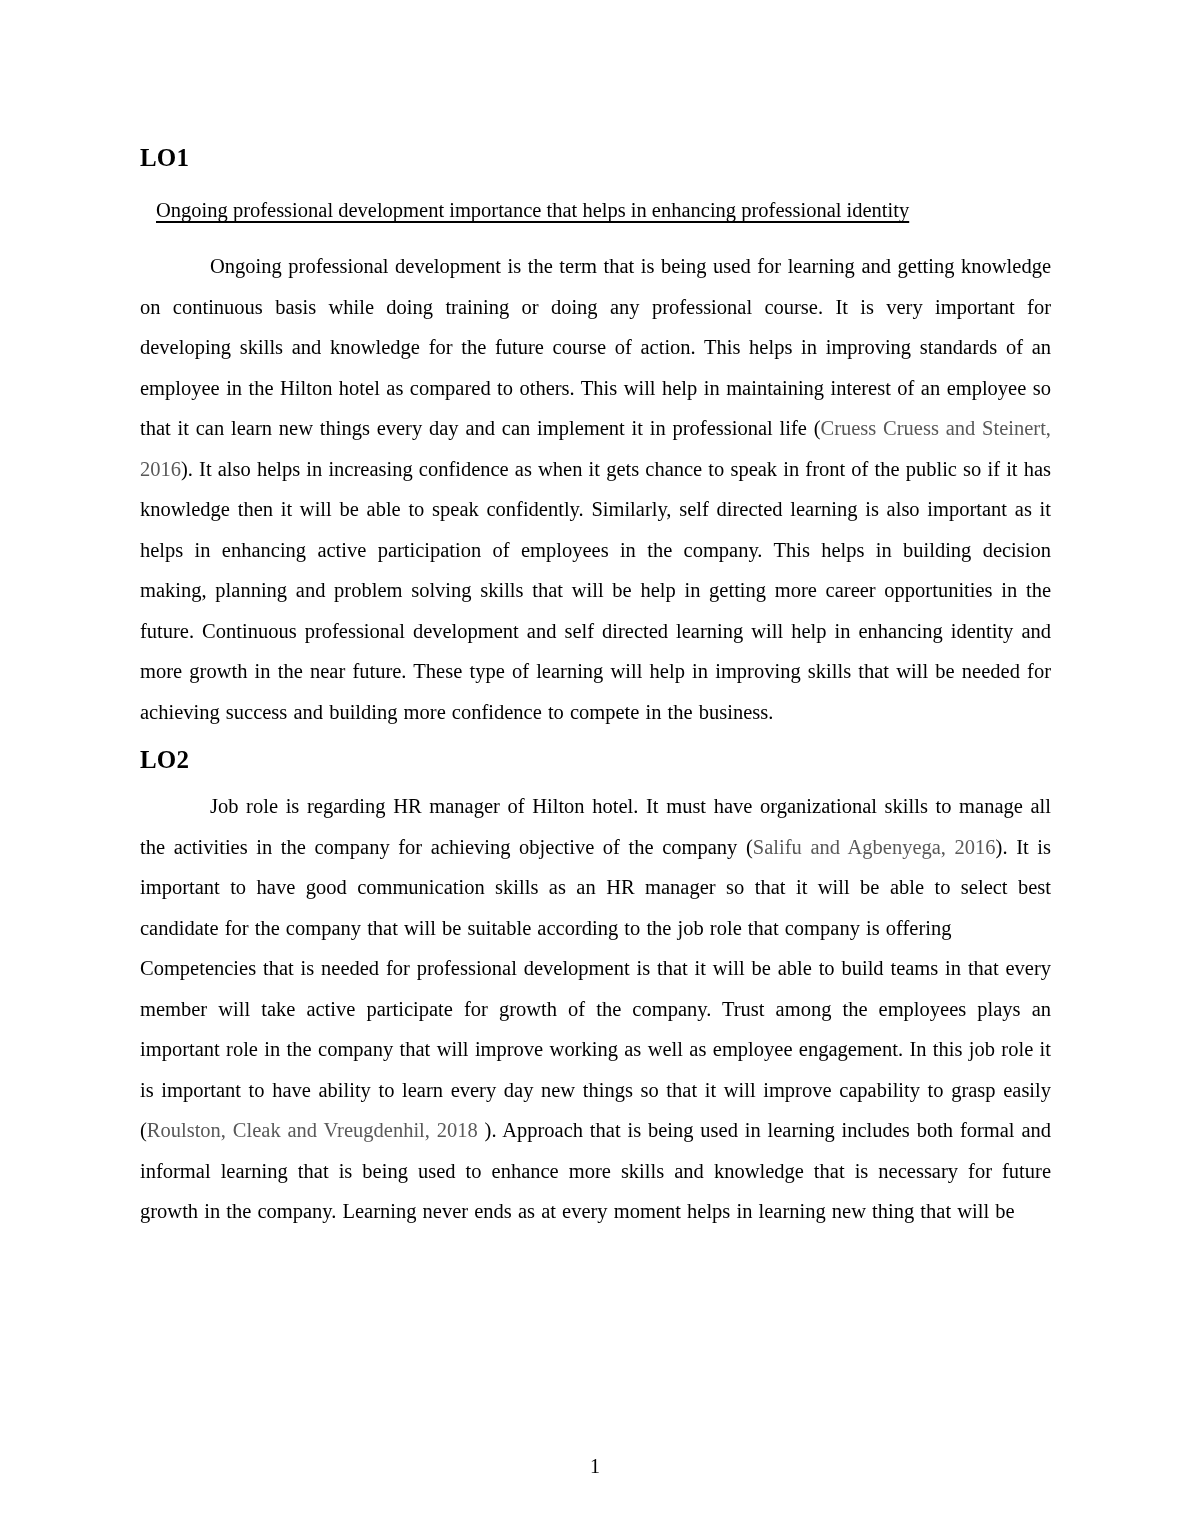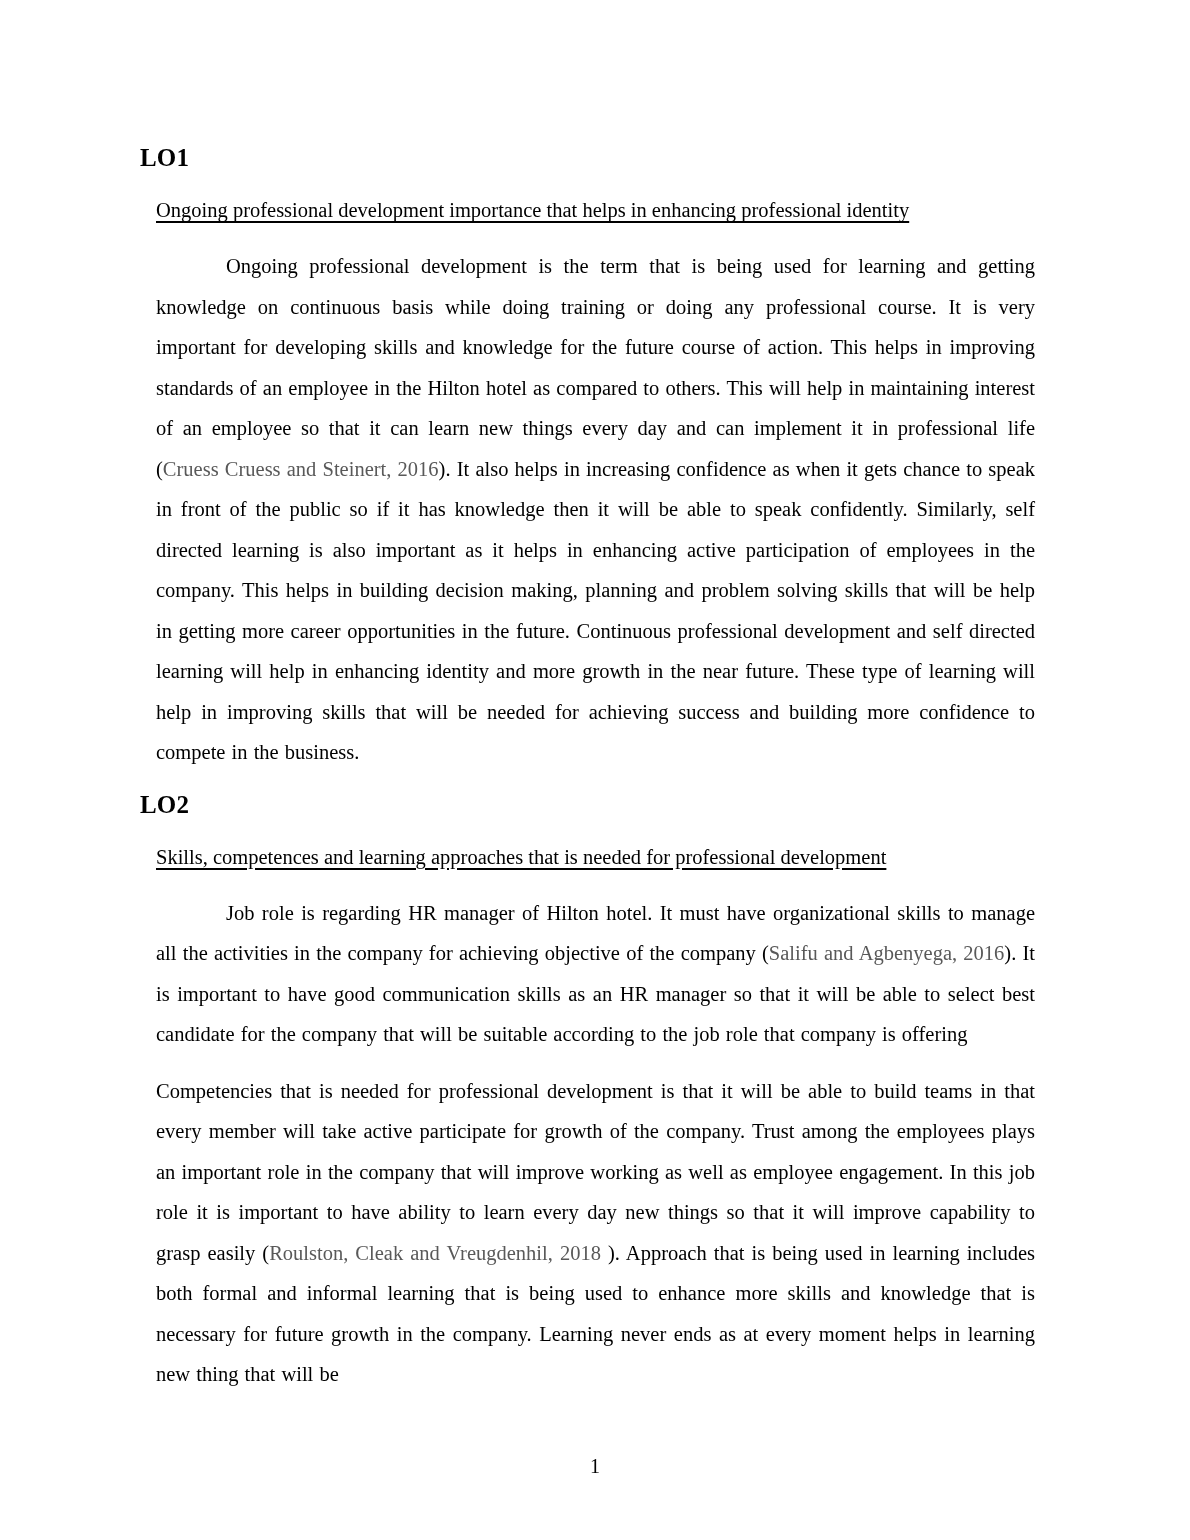--- a/index.html
+++ b/index.html
@@ -20,34 +20,34 @@
     overflow: hidden;
   }
   h1.lo-heading {
     font-size: 25px;
     line-height: 32px;
     font-weight: bold;
     margin: 0 0 10px 0;
     letter-spacing: 0.2px;
   }
   .section-lo2 h1.lo-heading {
-    margin-top: 4px;
+    margin-top: 12px;
   }
   .subheading {
     font-size: 20.5px;
     line-height: 40px;
     text-decoration: underline;
     text-underline-offset: 4px;
     margin: 16px;
   }
   p.body-para {
     font-size: 20.5px;
     line-height: 40.5px;
     text-align: justify;
-    margin: 16px;
+    margin: 0;
     word-spacing: 1px;
   }
   p.body-para.indent {
     text-indent: 70px;
   }
   .citation {
     
   }
   .page-number {
     position: absolute;
@@ -65,20 +65,19 @@
 <div class="page">
 
   <section class="section-lo1">
     <h1 class="lo-heading">LO1</h1>
     <div class="subheading">Ongoing professional development importance that helps in enhancing professional identity </div>
     <p class="body-para indent"><span>Ongoing professional development is the term that is being used for learning and getting knowledge on continuous basis while doing training or doing any professional course. It is very important for developing skills and knowledge for the future course of action. This helps in improving standards of an employee in the Hilton hotel as compared to others. This will help in maintaining interest of an employee so that it can learn new things every day and can implement it in professional life (</span><span class="citation" style="color: rgb(89, 89, 89);">Cruess Cruess and Steinert,  2016</span><span>). It also helps in increasing confidence as when it gets chance to speak in front of the public so if it has knowledge then it will be able to speak confidently. Similarly, self directed learning is also important as it helps in enhancing active participation of employees in the company. This helps in building decision making, planning and problem solving skills that will be help in getting more career opportunities in the future. Continuous professional development and self directed learning will help in enhancing identity and more growth in the near future. These type of learning will help in improving skills that will be needed for achieving success and building more confidence to compete in the business.</span></p>
   </section>
 
   <section class="section-lo2">
     <h1 class="lo-heading">LO2</h1>
-    <div class="subheading">Skills, competences and learning approaches that is needed for professional development</div>
     <p class="body-para indent"><span>Job role is regarding HR manager of Hilton hotel. It must have organizational skills to manage all the activities in the company for achieving objective of the company (</span><span class="citation" style="color: rgb(89, 89, 89);">Salifu and Agbenyega,  2016</span><span>). It is important to have good communication skills as an HR manager so that it will be able to select best candidate for the company that will be suitable according to the job role that company is offering</span></p>
     <p class="body-para"><span>Competencies that is needed for professional development is that it will be able to build teams in that every member will take active participate for growth of the company. Trust among the employees plays an important role in the company that will improve working as well as employee engagement. In this job role it is important to have ability to learn every day new things so that it will improve capability to grasp easily (</span><span class="citation" style="color: rgb(89, 89, 89);">Roulston, Cleak and Vreugdenhil, 2018 </span><span>). Approach that is being used in learning includes both formal and informal learning that is being used to enhance more skills and knowledge that is necessary for future growth in the company. Learning never ends as at every moment helps in learning new thing that will be</span></p>
   </section>
 
   <div class="page-number">1</div>
 
 </div>
 
 </body></html>

